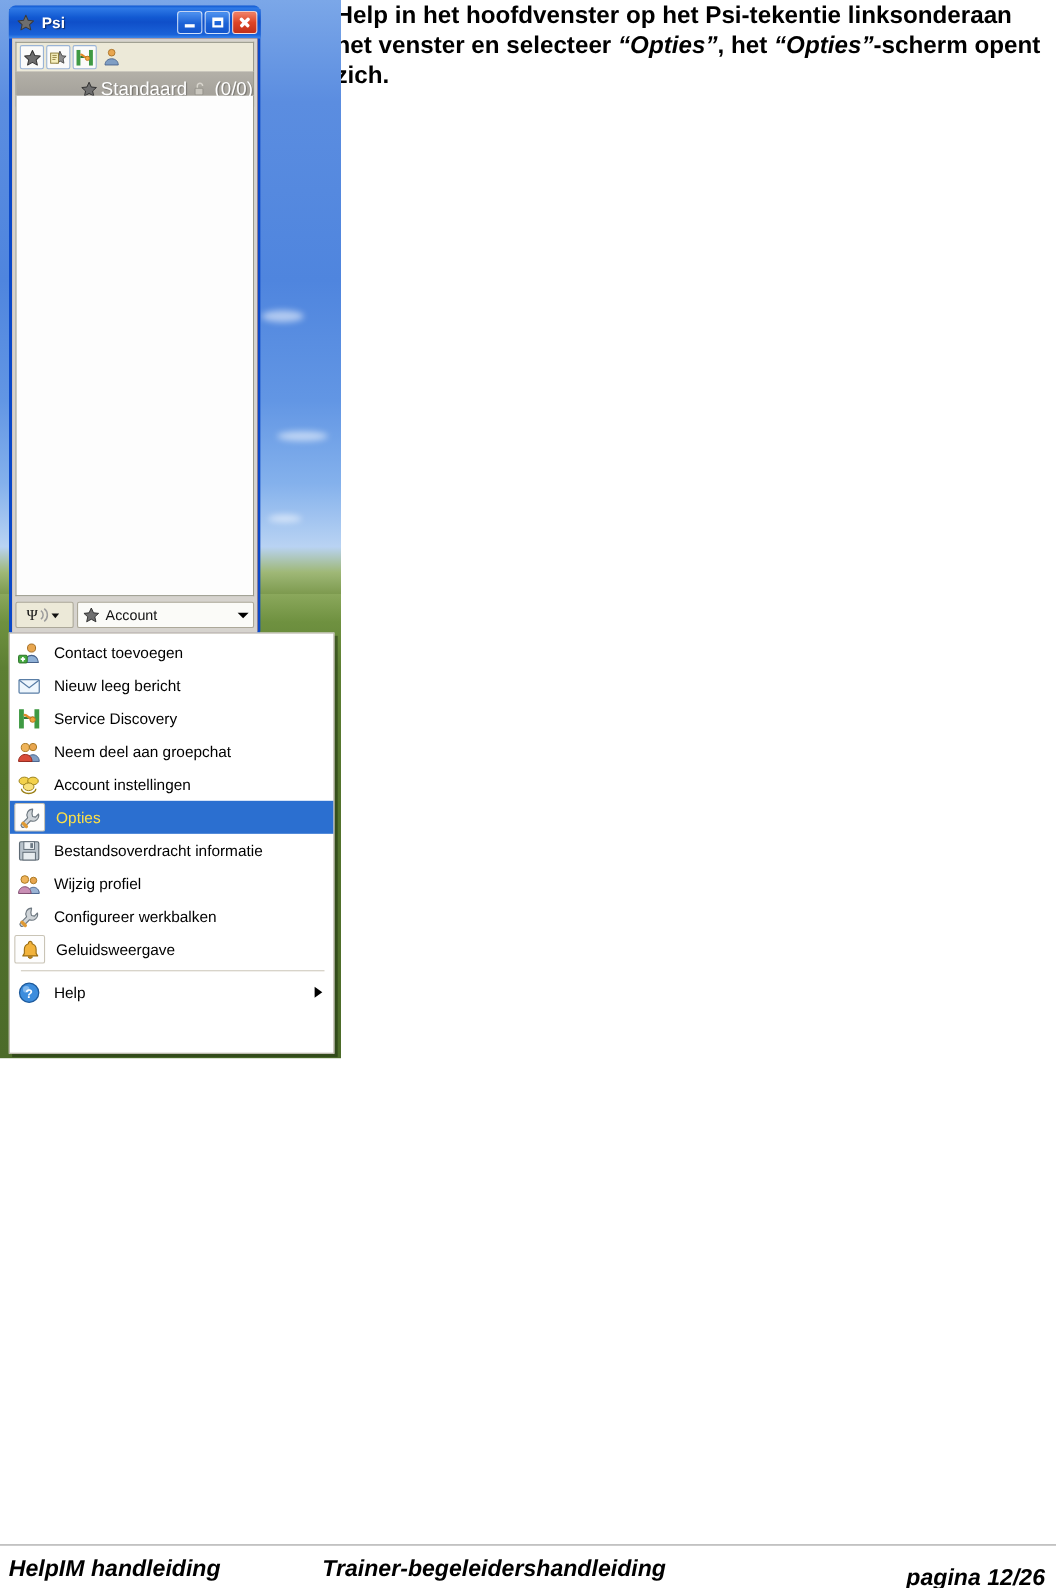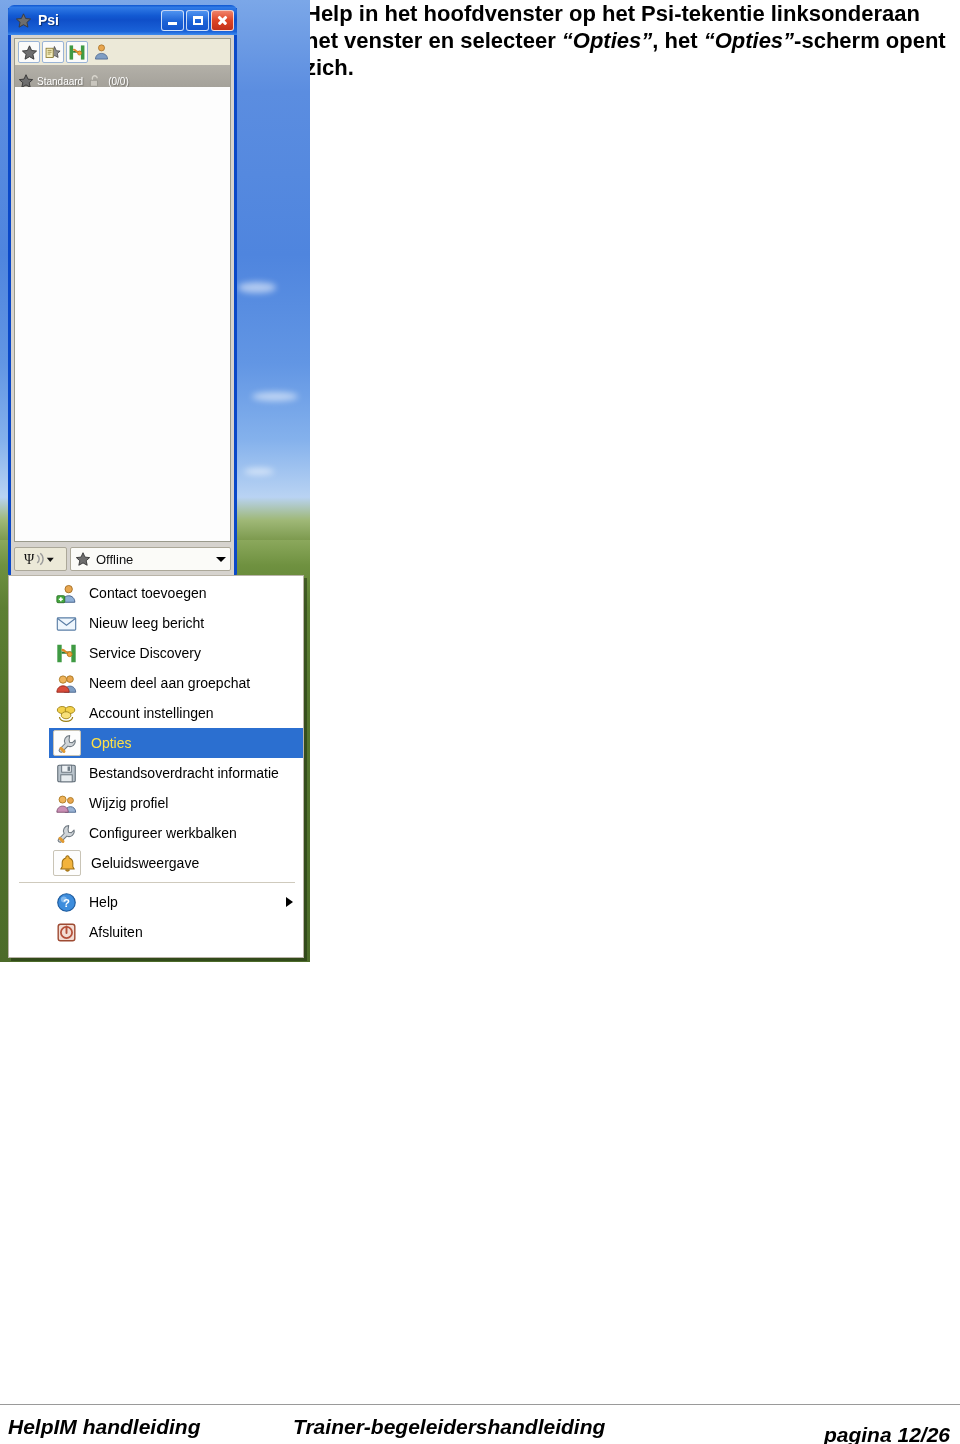--- a/index.html
+++ b/index.html
@@ -82,22 +82,22 @@
     display:flex;align-items:center;padding:2px 3px;box-sizing:border-box;
   }
   .tbtn{
     width:22px;height:22px;margin-right:2px;border-radius:2px;
     display:flex;align-items:center;justify-content:center;box-sizing:border-box;
   }
   .tbtn.framed{border:1px solid #9ab4d6;background:#fbfbfa;}
   #group-row{
     height:32px;background:linear-gradient(to bottom,#b3b0a8,#9e9b94);
     border-left:1px solid #9a9a8c;border-right:1px solid #9a9a8c;
-    display:flex;align-items:center;color:#fff;font-size:10px;
-    text-shadow:1px 1px 1px rgba(0,0,0,.3);padding-left:3px;box-sizing:border-box;
+    display:flex;align-items:center;color:#fff;font-size:17px;
+    text-shadow:1px 1px 1px rgba(0,0,0,.3);padding-left:3px;box-sizing:border-box;justify-content:flex-end;
   }
   #group-row .gname{margin:0 6px 0 3px;}
   #group-row .gcount{margin-left:7px;}
   #roster{
     position:absolute;left:3px;right:3px;top:52px;bottom:33px;
     background:#fdfdfd;border:1px solid #9a9a8c;border-top:none;
   }
   #statusbar{
     position:absolute;left:3px;right:3px;bottom:3px;height:26px;
     display:flex;align-items:center;
@@ -116,21 +116,21 @@
 
   
   #menu{
     position:absolute;left:8px;top:575px;width:296px;height:383px;
     background:#fff;border:1px solid #b9b4a8;box-sizing:border-box;
     box-shadow:3px 3px 0 rgba(20,35,8,.45);
     padding:2px 0;
   }
   .mi{
     height:30px;display:flex;align-items:center;padding:0 4px;box-sizing:border-box;
-    color:#000;font-size:14px;margin-left:40px;
+    color:#000;font-size:14px;
   }
   .mi .ico{
     width:26px;height:24px;flex:0 0 auto;margin-right:10px;
     display:flex;align-items:center;justify-content:center;
   }
   .mi .ico.framed{border:1px solid #c9c4b6;background:#fdfdfd;border-radius:2px;}
   .mi .mlabel{flex:1 1 auto;white-space:nowrap;}
   .mi.sel{background:#2b6fd0;}
   .mi.sel .mlabel{color:#fde047;}
   .mi .submark{
@@ -235,21 +235,21 @@
           <svg width="34" height="18" viewBox="0 0 44 22">
             <text x="0" y="17" font-family="'Liberation Serif', serif" font-size="18" fill="#111">Ψ</text>
             <path d="M17 6a6 6 0 0 1 0 10M21 3.5a9.5 9.5 0 0 1 0 15" fill="none" stroke="#9c9c9c" stroke-width="1.8"></path>
             <path d="M29.5 9.5h9l-4.5 5.5z" fill="#111"></path>
           </svg>
         </div>
         <div id="status-combo">
           <svg width="16" height="16" viewBox="0 0 24 24">
             <path d="M12 2.6 15 9.2 22 9.9 16.8 14.6 18.3 21.4 12 17.9 5.7 21.4 7.2 14.6 2 9.9 9 9.2Z" fill="#6e6e6e" stroke="#2f2f2f" stroke-width="1.3" stroke-linejoin="round"></path>
           </svg>
-          <span class="slabel">Offline</span>
+          <span class="slabel">Account</span>
           <span class="caret"></span>
         </div>
       </div>
 
     </div>
   </div>
 
   <div id="menu">
       <div class="mi">
         <span class="ico">
@@ -358,30 +358,20 @@
       <div class="mi">
         <span class="ico">
           <svg viewBox="0 0 24 24" width="21" height="21">
             <circle cx="12" cy="12" r="10" fill="#3d8ddd" stroke="#1d5a9c" stroke-width="1.3"></circle>
             <circle cx="9" cy="8.5" r="3.4" fill="#96c6f2" opacity=".75"></circle>
             <text x="12" y="17.4" text-anchor="middle" font-family="'Liberation Sans', sans-serif" font-size="13" font-weight="bold" fill="#ffffff">?</text>
           </svg>
         </span>
         <span class="mlabel">Help</span>
         <span class="submark"></span>
-      </div>
-      <div class="mi">
-        <span class="ico">
-          <svg viewBox="0 0 24 24" width="21" height="21">
-            <rect x="2.5" y="2.5" width="19" height="19" rx="2.6" fill="#f3ddd4" stroke="#9e4b33" stroke-width="1.6"></rect>
-            <circle cx="12" cy="12" r="6.4" fill="none" stroke="#b4503a" stroke-width="2"></circle>
-            <path d="M12 5.2v7.4" stroke="#b4503a" stroke-width="2.2" stroke-linecap="round"></path>
-          </svg>
-        </span>
-        <span class="mlabel">Afsluiten</span>
       </div>
     </div>
 
 </div>
 
 <div id="footer-rule"></div>
 <div id="footer">
   <span class="f-left">HelpIM handleiding</span>
   <span class="f-mid">Trainer-begeleidershandleiding</span>
   <span class="f-right">pagina 12/26</span>

